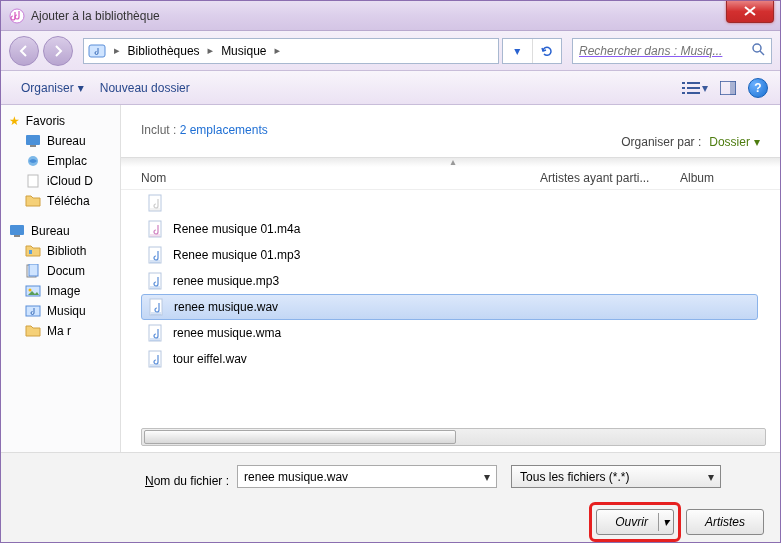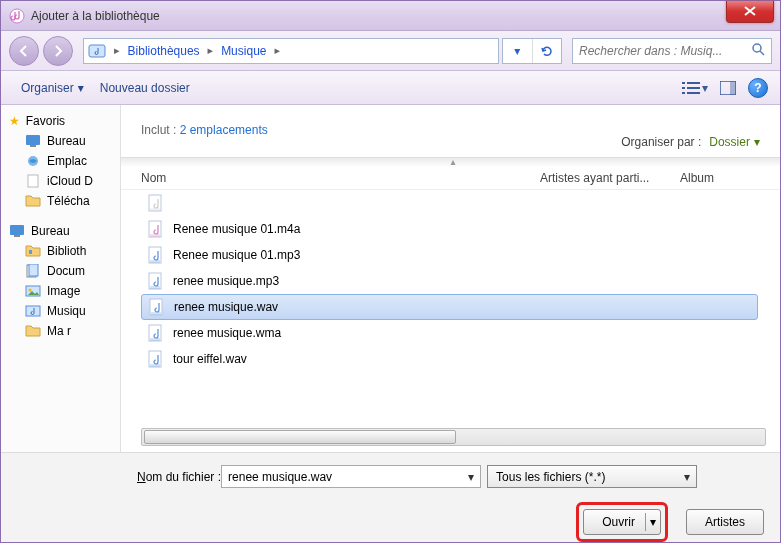--- a/index.html
+++ b/index.html
@@ -11,26 +11,26 @@
 .titlebar-icon { width:16px; height:16px; margin-right:6px; display:flex; align-items:center; justify-content:center; }
 .titlebar-title { color:#333; font-size:12px; flex:1; }
 .close-btn { width:48px; height:22px; background:linear-gradient(to bottom,#e88080 0%,#d32f2f 50%,#c62828 100%); border:1px solid #9e2929; border-top:none; border-radius:0 0 4px 4px; display:flex; align-items:center; justify-content:center; color:#fff; font-weight:bold; margin-right:6px; position:relative; top:-4px; box-shadow:0 0 3px rgba(200,40,40,0.6); }
 
 
 .navbar { height:40px; background:linear-gradient(to bottom,#f4eff9 0%,#ece3f4 100%); display:flex; align-items:center; padding:0 8px; border-bottom:1px solid #c8bdd9; gap:4px; }
 .nav-btn { width:30px; height:30px; border-radius:50%; background:linear-gradient(to bottom,#d9cce8,#b8a5d0); border:1px solid #a590c2; display:flex; align-items:center; justify-content:center; color:#fff; }
 .breadcrumb { flex:1; height:26px; background:#fff; border:1px solid #a8b8d0; display:flex; align-items:center; padding:0 4px; margin-left:6px; }
 .bc-icon { width:18px; height:18px; margin-right:4px; display:flex; align-items:center; justify-content:center; }
 .bc-sep { color:#666; margin:0 4px; font-size:11px; }
-.bc-item { color:#1d4ed8; padding:2px 4px;text-align:center; }
+.bc-item { color:#000000; padding:2px 4px;text-align:center; }
 .refresh-box { width:60px; height:26px; border:1px solid #a8b8d0; background:#fff; margin-left:-1px; display:flex; }
 .refresh-item { flex:1; display:flex; align-items:center; justify-content:center; color:#2962d0; border-right:1px solid #ddd; }
 .refresh-item:last-child { border-right:none; }
 .search-box { width:200px; height:26px; border:1px solid #a8b8d0; background:#fff; margin-left:6px; display:flex; align-items:center; padding:0 6px; }
-.search-box input { border:none; outline:none; flex:1; font-style:italic; color:#be185d; background:transparent; }
+.search-box input { border:none; outline:none; flex:1; font-style:italic; color:#8b5cf6; background:transparent;text-decoration:underline; }
 .search-icon { color:#5a7ab8; margin-left:4px; }
 
 
 .toolbar { height:34px; background:linear-gradient(to bottom,#f8f5fb 0%,#ebe2f3 100%); display:flex; align-items:center; padding:0 12px; border-bottom:1px solid #c8bdd9; }
 .toolbar-btn { color:#28488c; padding:4px 8px; display:flex; align-items:center; gap:4px; }
 .toolbar-right { margin-left:auto; display:flex; align-items:center; gap:12px; }
 .toolbar-icon-btn { color:#3a5a9c; display:flex; align-items:center; gap:2px; }
 .help-icon { width:20px; height:20px; border-radius:50%; background:radial-gradient(circle at 30% 30%,#6bb0ff,#1a70d0); color:#fff; display:flex; align-items:center; justify-content:center; font-weight:bold; border:1px solid #1560b8; }
 
 
@@ -63,28 +63,28 @@
 .filerow.selected { background:linear-gradient(to bottom,#dce8fb,#c3d7f5); border:1px solid #8bb3ea; border-radius:3px; margin-right:14px; }
 .filerow.dim { color:#bbb; }
 .file-icon { width:18px; height:18px; display:flex; align-items:center; justify-content:center; font-size:14px; }
 .filename { font-size:12px; }
 
 .hscroll { height:18px; margin:4px 14px 6px 20px; border:1px solid #c0c0c0; background:linear-gradient(to bottom,#f0f0f0,#e4e4e4); border-radius:2px; position:relative; }
 .hscroll .thumb { position:absolute; left:2px; top:1px; height:14px; width:50%; background:linear-gradient(to bottom,#fdfdfd,#d8d8d8); border:1px solid #a8a8a8; border-radius:2px; }
 
 
 .footer { height:90px; background:#f3f3f3; border-top:1px solid #ddd; padding:12px 16px; }
-.frow { display:flex; align-items:center; }
+.frow { display:flex; align-items:flex-end; gap:8px; }
 .flabel { font-size:12px; }
 .flabel u { text-decoration:underline; }
 .filename-combo { flex:0 0 260px; height:23px; border:1px solid #aaa; background:#fff; display:flex; align-items:center; padding:0 6px; font-size:12px; position:relative; }
 .filename-combo .arrow { position:absolute; right:6px; color:#333; }
 .filter-combo { width:210px; height:23px; border:1px solid #888; background:linear-gradient(to bottom,#fdfdfd,#e9e9e9); display:flex; align-items:center; padding:0 8px; font-size:12px; position:relative; margin-left:6px; }
 .filter-combo .arrow { position:absolute; right:6px; color:#333; }
-.btnrow { display:flex; justify-content:flex-end; gap:18px; margin-top:14px; align-items:center; }
+.btnrow { display:flex; justify-content:flex-end; gap:5px; margin-top:14px; align-items:center;font-style:italic; }
 .highlight-box { border:3px solid #e62020; border-radius:6px; padding:4px; display:flex; }
 .btn { height:26px; border:1px solid #888; background:linear-gradient(to bottom,#fdfdfd,#e4e4e4); padding:0 18px; font-size:12px; display:flex; align-items:center; border-radius:3px; }
 .btn.split { padding-right:4px; }
 .btn.split .sep { border-left:1px solid #999; height:18px; margin-left:10px; padding-left:4px; display:flex; align-items:center; }
 </style>
 </head>
 <body>
 
 <div class="window">
 

